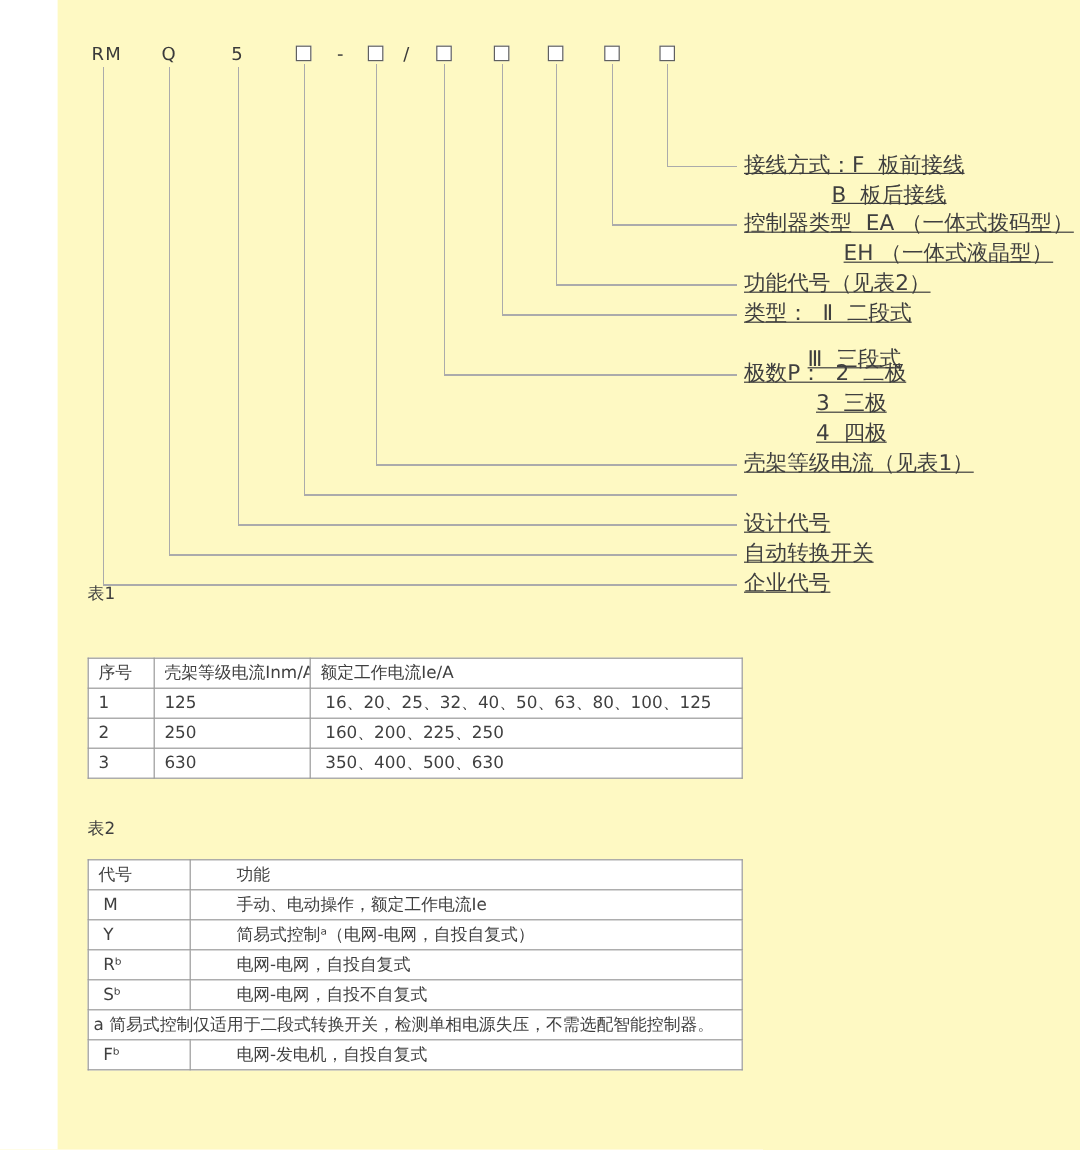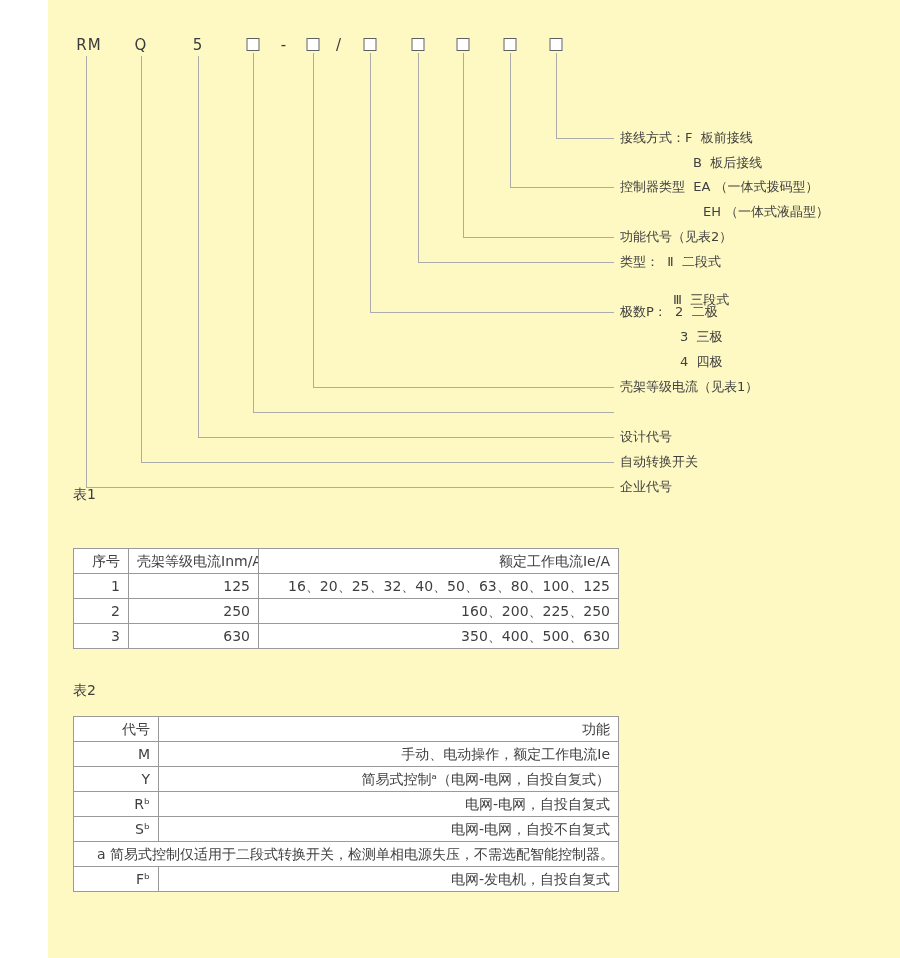--- a/index.html
+++ b/index.html
@@ -33,45 +33,46 @@
     width: 13px;
     height: 13px;
     border: 1px solid #606060;
     background: #ffffff;
     transform: translateX(-50%);
   }
   svg.connectors { position: absolute; left: 0; top: 0; }
   svg.connectors path { fill: none; stroke: #ababab; stroke-width: 1; }
   .legend-label {
     position: absolute;
-    font-size: 13px;
+    font-size: 18px;
     line-height: 18px;
     white-space: pre;
     color: #3f3f3f;
+    text-decoration: underline;
   }
   .tbl-caption {
     position: absolute;
     font-size: 14px;
     color: #3f3f3f;
   }
   table.tbl {
     position: absolute;
     border-collapse: collapse;
     table-layout: fixed;
     font-size: 14px;
     color: #3f3f3f;
     background: #ffffff;
   }
   .tbl th, .tbl td {
     border: 1px solid #9a9a9a;
     font-weight: normal;
     padding: 3px 8px;
     height: 25px;
     line-height: 18px;
-    text-align: right;
+    text-align: left;
     white-space: nowrap;
     overflow: hidden;
   }
   .ta-c { text-align: right; }
   .pl12 { padding-left: 12px !important; }
   .pl38 { padding-left: 38px !important; }
   .fn { padding: 3px 4px !important; }
 </style>
 </head>
 <body>

